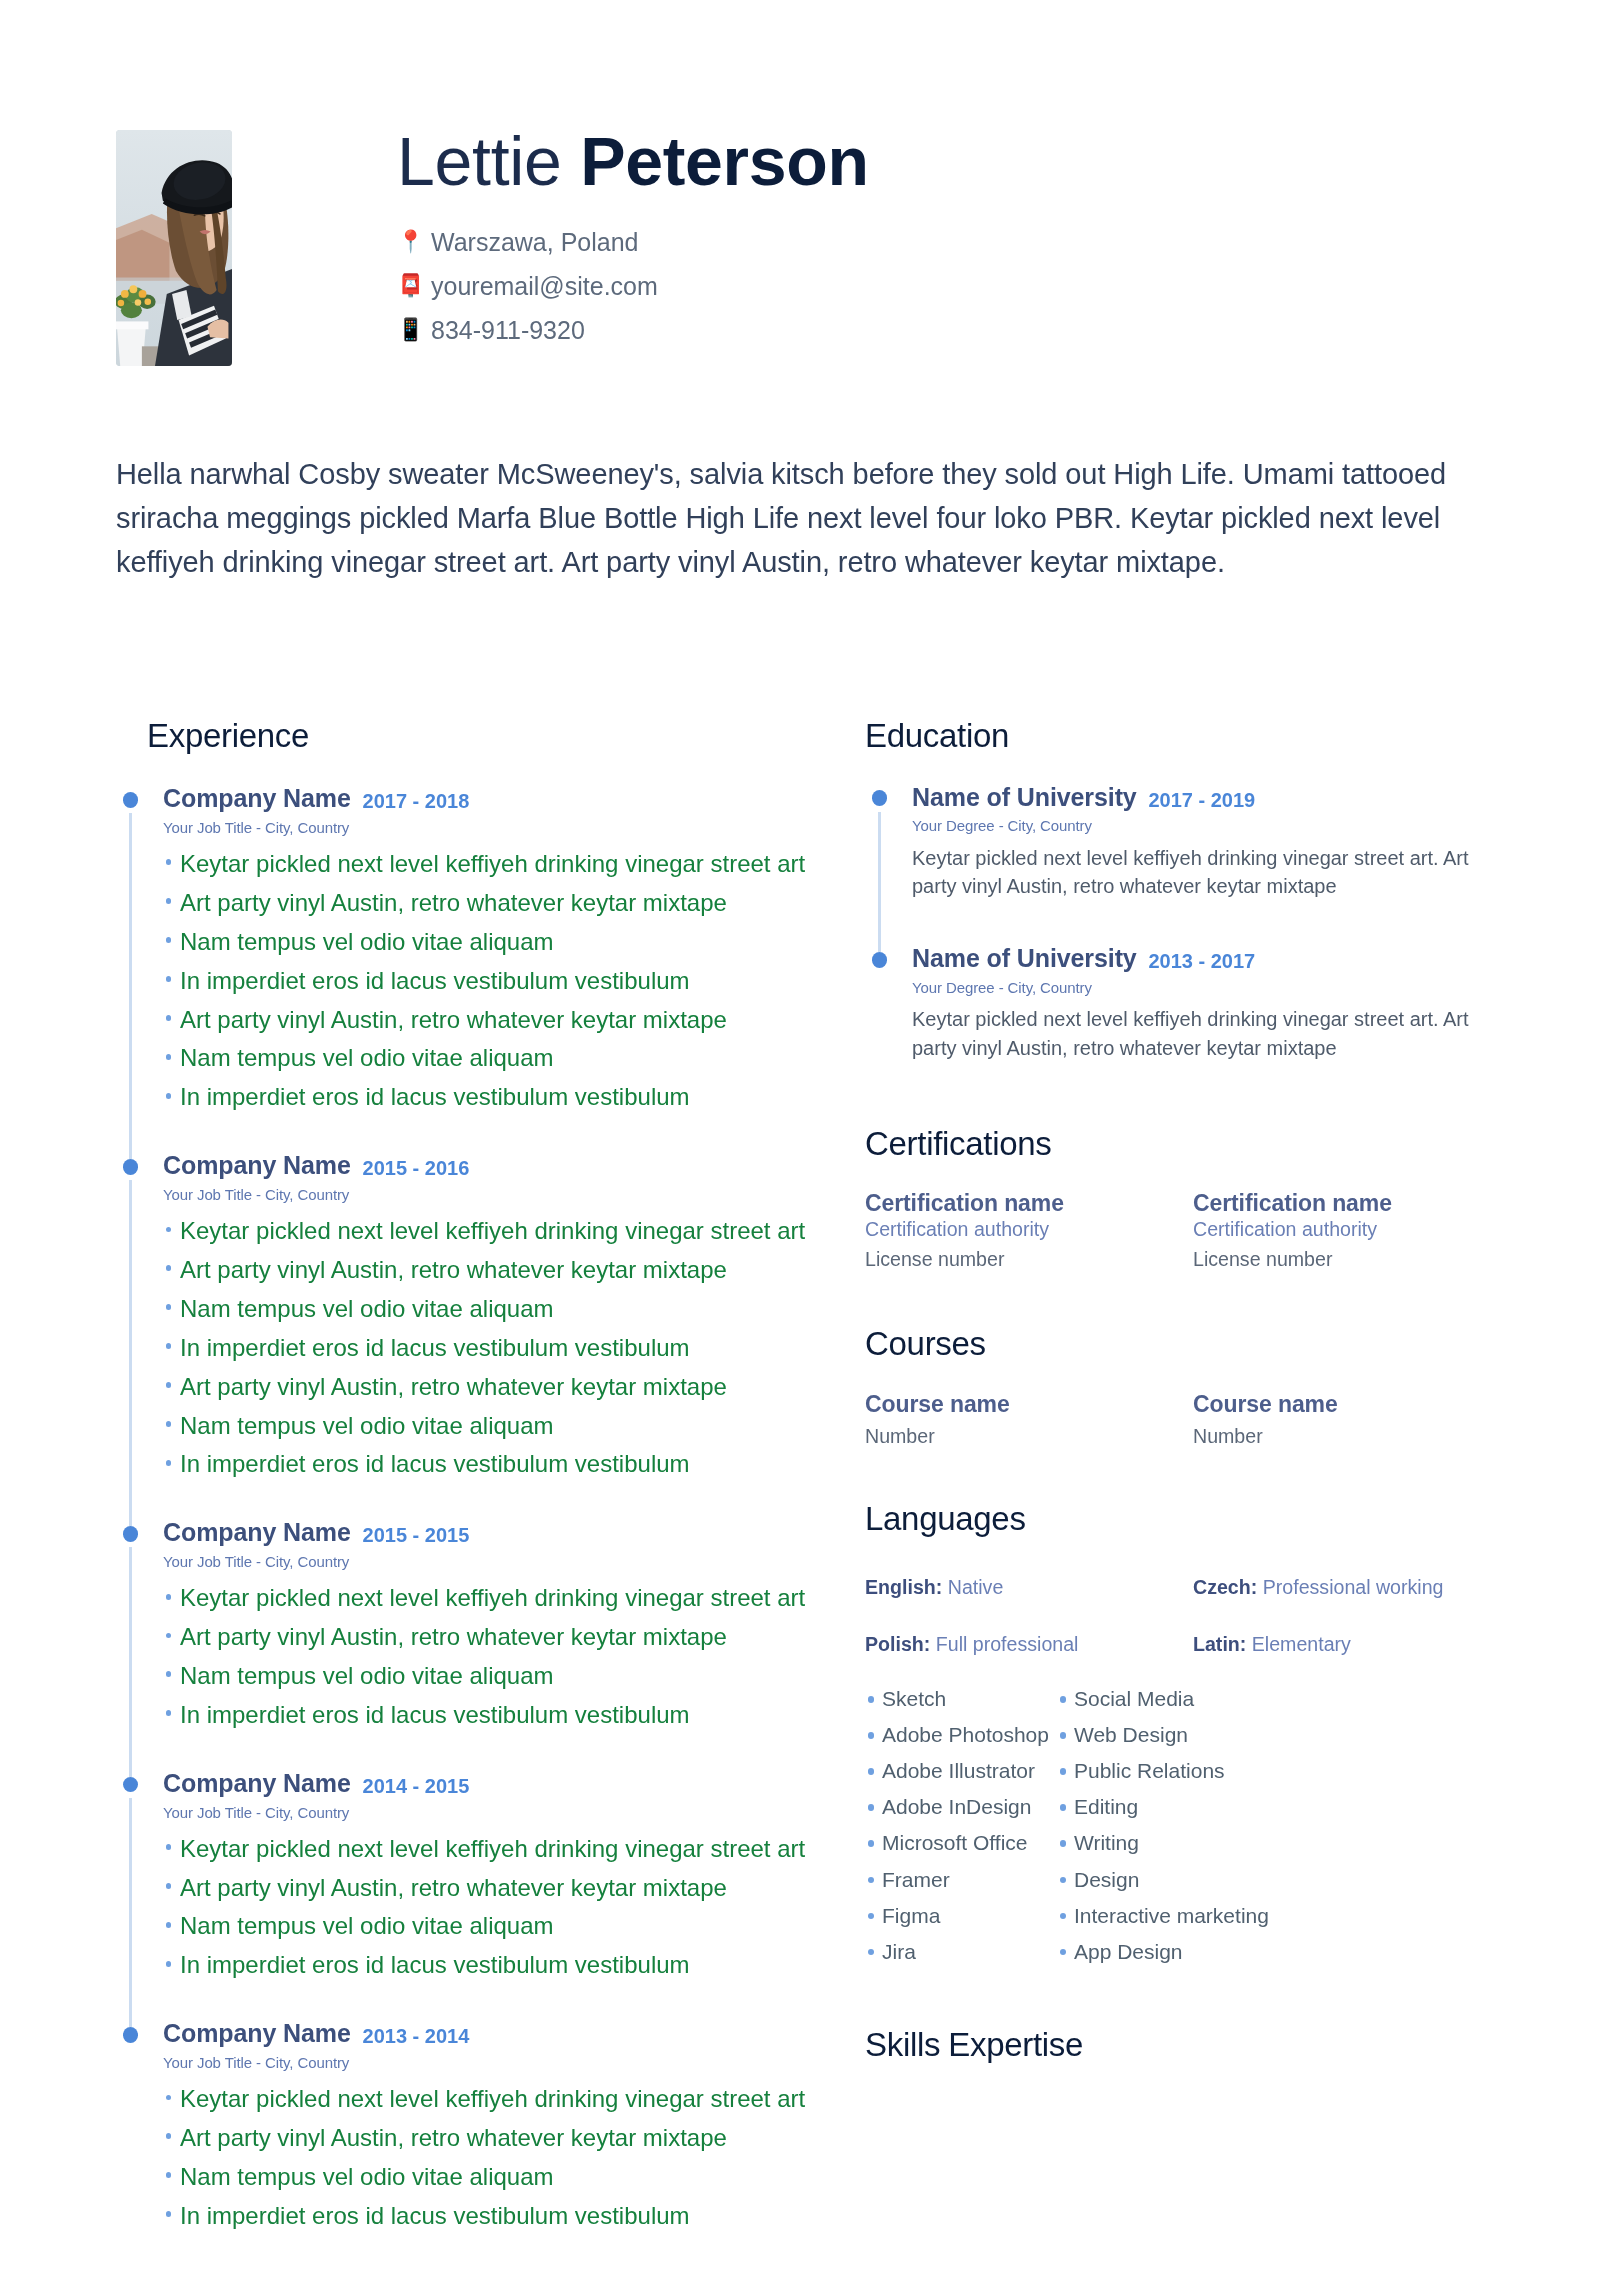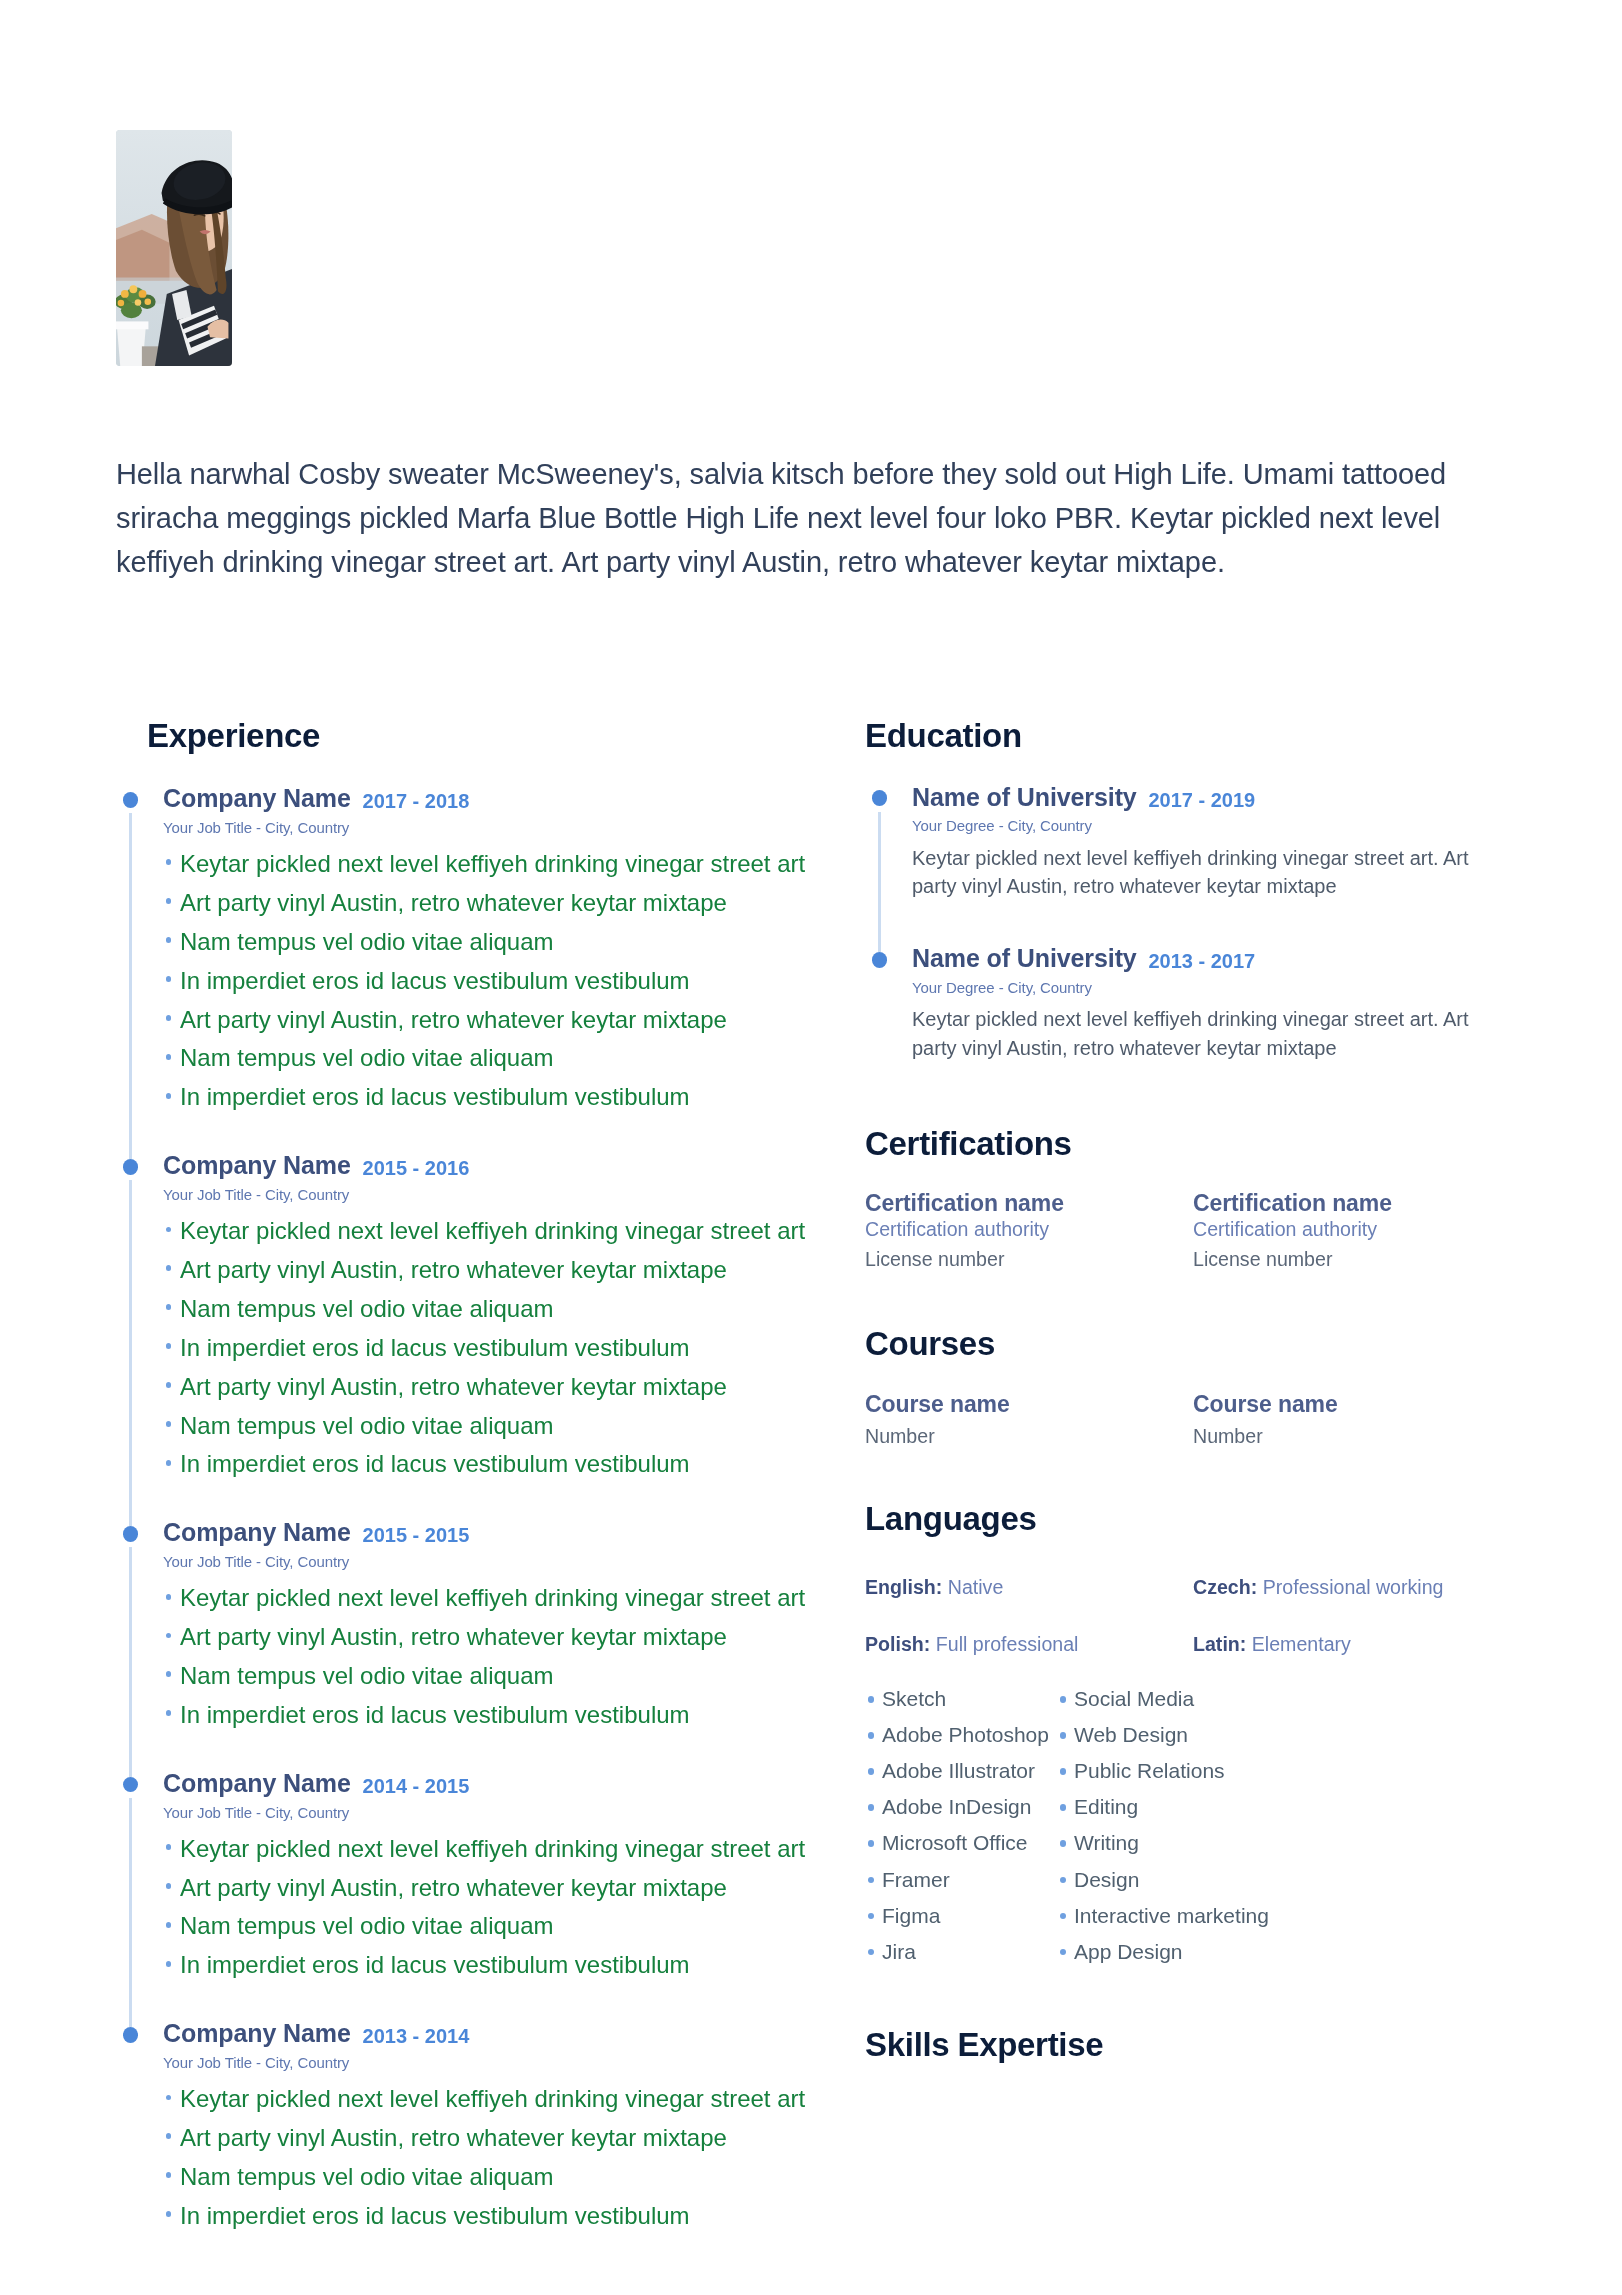--- a/index.html
+++ b/index.html
@@ -111,21 +111,21 @@
   }
   .col-right {
     position: absolute;
     left: 865px;
     top: 717px;
     width: 648px;
   }
 
   h2.section {
     font-size: 33px;
-    font-weight: 700;
+    font-weight: 400;
     color: #0c1d3a;
     letter-spacing: -0.3px;
     margin: 0 0 0 0;
   }
   .col-left h2.section { margin-left: 31px; }
 
   
   .tl { position: relative; list-style: none; }
   .tl > li {
     position: relative;
@@ -344,20 +344,38 @@
         <path d="M128 155 Q136 150 145 155 Q136 163 128 155 Z" fill="#c1736c"></path>
 
         <path d="M70 96 C78 54 122 38 154 50 C178 60 184 84 178 104 L176 112 C150 126 100 126 72 108 Z" fill="#15181c"></path>
         <ellipse cx="128" cy="78" rx="40" ry="28" fill="#1b1f25" transform="rotate(-12 128 78)"></ellipse>
         <path d="M76 104 C104 122 152 122 178 106 L178 118 C150 134 100 132 72 112 Z" fill="#0f1216"></path>
 
         <path d="M140 300 C150 288 164 286 172 294 L172 318 L144 316 Z" fill="#e5bfa4"></path>
       </svg>
     </div>
 
+    <div class="header-right">
+      <div class="name"><span class="first">Lettie</span> <span class="last">Peterson</span></div>
+
+      <div class="contacts">
+        <div class="contact-row">
+          <span class="contact-ico">📍</span>
+          <span class="contact-txt">Warszawa, Poland</span>
+        </div>
+        <div class="contact-row">
+          <span class="contact-ico">📮</span>
+          <span class="contact-txt">youremail@site.com</span>
+        </div>
+        <div class="contact-row">
+          <span class="contact-ico">📱</span>
+          <span class="contact-txt">834-911-9320</span>
+        </div>
+      </div>
+    </div>
   </div>
 
   <div class="summary">Hella narwhal Cosby sweater McSweeney's, salvia kitsch before they sold out High Life. Umami tattooed sriracha meggings pickled Marfa Blue Bottle High Life next level four loko PBR. Keytar pickled next level keffiyeh drinking vinegar street art. Art party vinyl Austin, retro whatever keytar mixtape.</div>
 
   <div class="col-left">
     <h2 class="section">Experience</h2>
 
     <ul class="tl" style="margin-top:29px">
 
       <li>

